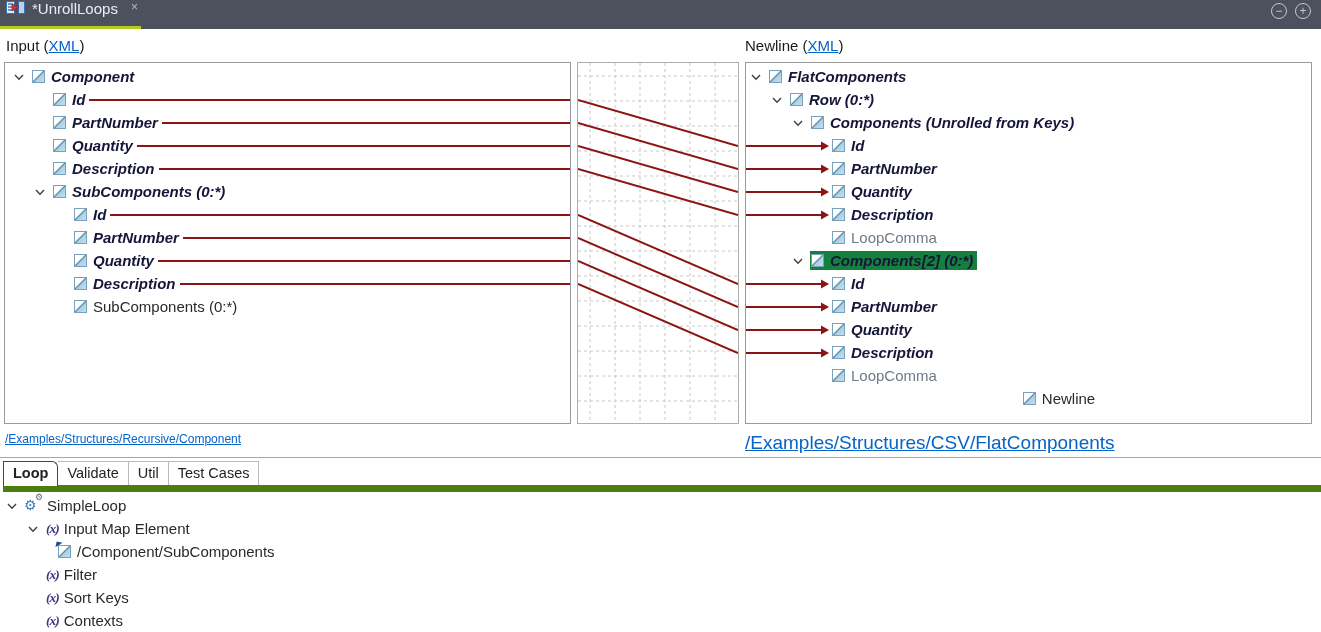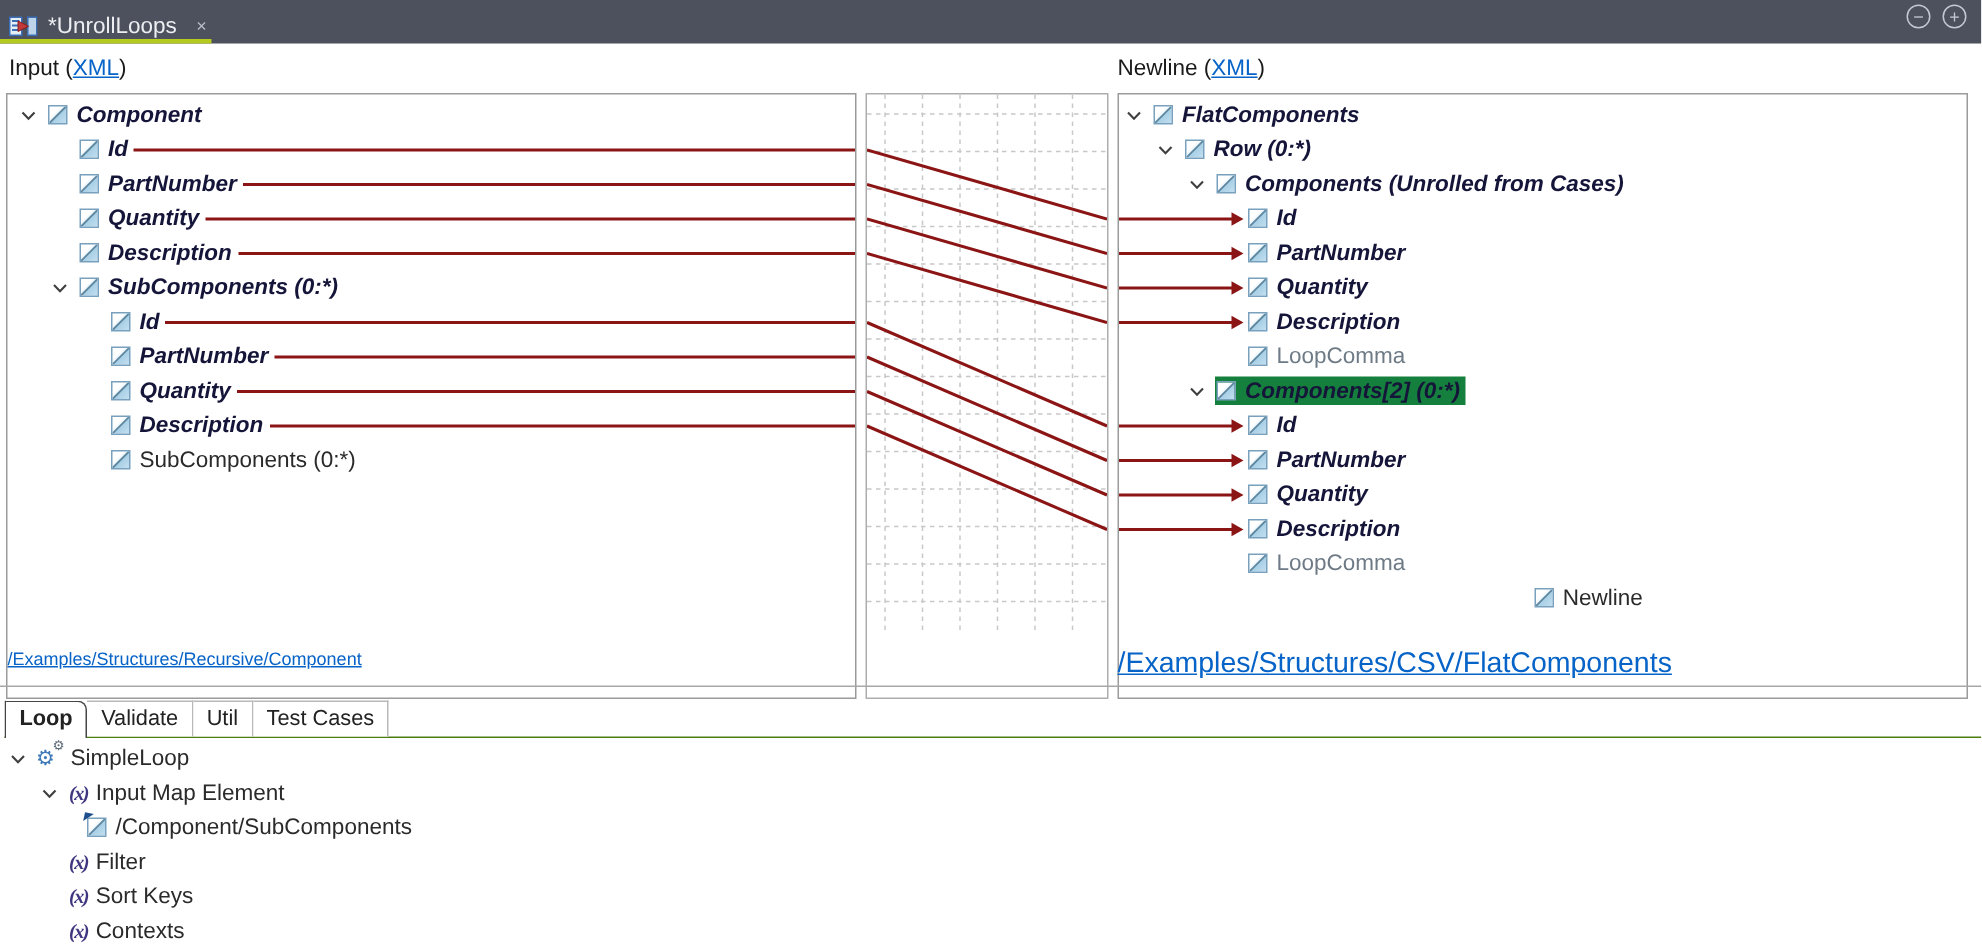--- a/index.html
+++ b/index.html
@@ -2,37 +2,37 @@
 <html><head>
 <meta charset="utf-8">
 <style>
   * { margin:0; padding:0; box-sizing:border-box; }
   html,body { background:#ffffff; }
   body { font-family:"Liberation Sans", sans-serif; }
   .app { position:relative; width:1321px; height:632px; background:#fff; overflow:hidden; }
 
   
   .titlebar { position:absolute; left:0; top:0; width:100%; height:29px; background:#4c515d; }
-  .doc-tab { position:absolute; left:0; top:0; height:34px; display:flex; align-items:center; padding:0 10px 0 6px; }
+  .doc-tab { position:absolute; left:0; top:0; height:34px; display:flex; align-items:flex-start; padding:0 10px 0 6px; }
   .map-icon { display:inline-flex; margin-right:7px; }
   .doc-title { color:#eceef1; font-size:15px; }
   .doc-close { color:#b6bbc4; font-size:12px; margin-left:13px; cursor:default; }
   .tab-underline { position:absolute; left:0; top:26px; width:141px; height:3px; background:#b4ca1f; }
   .win-btns { position:absolute; right:10px; top:3px; display:flex; gap:8px; }
   .circle-btn { width:16px; height:16px; border:1px solid #c3c8d2; border-radius:50%; color:#c3c8d2;
     font-size:12px; line-height:14px; text-align:center; display:inline-block; }
 
   
   .hdr { position:absolute; font-size:15px; color:#1a1a1a; }
   .hdr-input  { left:6px;   top:37px; }
   .hdr-output { left:745px; top:37px; }
   .lnk { color:#0663c7; text-decoration:underline; cursor:pointer; }
 
   
-  .panel { position:absolute; top:62px; height:404px; border:1px solid #9b9b9b; background:#fff; }
+  .panel { position:absolute; top:62px; height:362px; border:1px solid #9b9b9b; background:#fff; }
   .panel-left  { left:4px;   width:567px; }
   .panel-mid   { left:577px; width:162px; border-color:#adadad; }
   .panel-right { left:745px; width:567px; }
   .overlay { position:absolute; left:0; top:0; width:100%; height:100%; pointer-events:none; }
 
   
   .tree { padding-top:2px; position:relative; z-index:1; }
   .trow { height:23px; display:flex; align-items:center; font-size:15px; white-space:nowrap; cursor:default; }
   .chev { width:18px; flex:none; display:inline-flex; align-items:center; }
   .rcontent { display:inline-flex; align-items:center; padding:1px 4px 1px 1px; }
@@ -50,21 +50,21 @@
   .fx { font-family:"Liberation Serif", serif; font-style:italic; font-weight:700; font-size:13.5px;
     color:#3f3680; flex:none; margin-right:5px; letter-spacing:-1px; }
 
   
   .path-left  { position:absolute; left:5px;   top:432px; font-size:12px; }
   .path-right { position:absolute; left:745px; top:432px; font-size:19px; }
 
   
   .bottom-sep { position:absolute; left:0; top:457px; width:100%; height:1px; background:#a8a8a8; }
   .tabstrip { position:absolute; left:3px; top:467px; right:0; height:25px; display:flex; align-items:flex-end;
-    border-bottom:1px solid #4d7c0f; }
+    border-bottom:7px solid #4d7c0f; }
   .tab { height:24px; line-height:22px; padding:0 9px; font-size:14.5px; color:#222; background:#fff;
     border-top:1px solid #b9b9b9; border-right:1px solid #b9b9b9; }
   .tab.active { font-weight:700; border:1px solid #454545; border-bottom:none; height:25px; margin-bottom:-1px;
     border-top-right-radius:6px; position:relative; z-index:2; }
   .bottom-tree { position:absolute; left:0; top:492px; width:100%; }
 </style>
 </head>
 <body>
 
 <div class="app">
@@ -270,21 +270,21 @@
           </span>
         </div>
         <div class="trow" style="padding-left: 46px;">
           <span class="chev">
             <svg width="12" height="12">
               <path d="M2 4 L6 8.2 L10 4" stroke="#3f3f3f" stroke-width="1.4" fill="none"></path>
             </svg>
           </span>
           <span class="rcontent">
             <span class="el-icon"></span>
-            <span class="lbl bold">Components (Unrolled from Cases)</span>
+            <span class="lbl bold">Components (Unrolled from Keys)</span>
           </span>
         </div>
         <div class="trow" style="padding-left: 67px;">
           <span class="chev"></span>
           <span class="rcontent">
             <span class="el-icon"></span>
             <span class="lbl bold">Id</span>
           </span>
         </div>
         <div class="trow" style="padding-left: 67px;">

